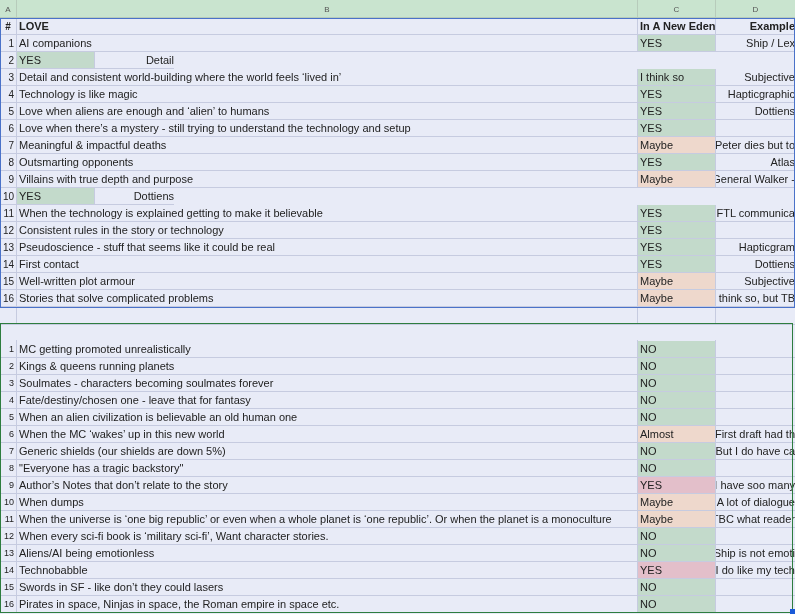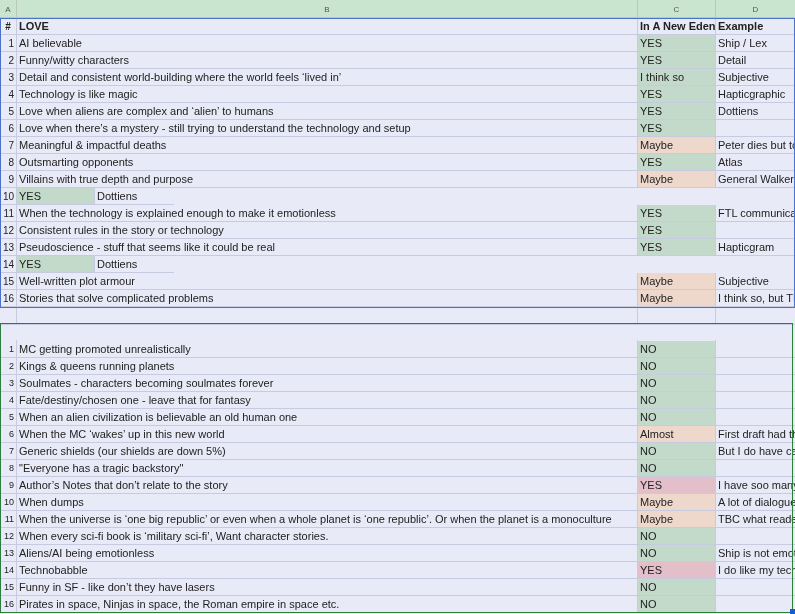--- a/index.html
+++ b/index.html
@@ -6,21 +6,21 @@
   html, body { width: 795px; height: 614px; overflow: hidden; background: #e8ebf7; }
   body { font-family: "Liberation Sans", sans-serif; font-size: 11px; color: #222; position: relative; }
   .sheet { position: absolute; left: 0; top: 0; width: 795px; height: 614px; }
   .colhdr { position: absolute; top: 0; height: 18px; background: #c9e4cf; border-bottom: 1px solid #b7cbbb; display: flex; }
   .colhdr .ch { height: 18px; font-size: 8px; color: #555; display: flex; align-items: center; justify-content: center; border-right: 1px solid #b7cbbb; }
   .row { position: absolute; left: 0; display: flex; height: 17px; }
   .cell { height: 17px; border-right: 1px solid #c6cbe0; border-bottom: 1px solid #c6cbe0; display: flex; align-items: center; white-space: nowrap; overflow: hidden; padding-left: 2px; background: #e8ebf7; }
   .cA { width: 17px; justify-content: flex-end; padding-right: 2px; padding-left: 0; font-size: 10px; }
   .cB { width: 621px; padding-left: 2px; }
   .cC { width: 78px; }
-  .cD { width: 79px; border-right: none; }
+  .cD { width: 79px; border-right: none; justify-content: flex-end; }
   .bold { font-weight: bold; }
   .yes { background: #c3dacb; }
   .maybe { background: #eed8cc; }
   .pink { background: #e3bfca; }
   .love-frame { position: absolute; left: 0; top: 18px; width: 795px; height: 290px; border: 1.5px solid #4a72c9; pointer-events: none; }
   .hate-frame { position: absolute; left: 0; top: 323px; width: 793px; height: 290px; border: 1.5px solid #2e7d3f; pointer-events: none; }
   .filter { display: inline-block; width: 9px; height: 7px; margin-left: auto; margin-right: 3px; }
   .handle { position: absolute; right: 0; bottom: 0; width: 5px; height: 5px; background: #1a5ad8; }
   .sm { font-size: 9px; }
 </style>
@@ -43,45 +43,44 @@
         </div>
         <div class="cell cC bold">
           <span>In A New Eden?</span>
         </div>
         <div class="cell cD bold">
           <span>Example</span>
         </div>
       </div>
       <div class="row" style="top: 35px;">
         <div class="cell cA">1</div>
-        <div class="cell cB">AI believable</div>
+        <div class="cell cB">AI companions</div>
         <div class="cell cC yes">YES</div>
         <div class="cell cD">Ship / Lex</div>
       </div>
       <div class="row" style="top: 52px;">
         <div class="cell cA">2</div>
-        <div class="cell cB">Funny/witty characters</div>
         <div class="cell cC yes">YES</div>
         <div class="cell cD">Detail</div>
       </div>
       <div class="row" style="top: 69px;">
         <div class="cell cA">3</div>
         <div class="cell cB">Detail and consistent world-building where the world feels ‘lived in’</div>
         <div class="cell cC yes">I think so</div>
         <div class="cell cD">Subjective</div>
       </div>
       <div class="row" style="top: 86px;">
         <div class="cell cA">4</div>
         <div class="cell cB">Technology is like magic</div>
         <div class="cell cC yes">YES</div>
         <div class="cell cD">Hapticgraphic</div>
       </div>
       <div class="row" style="top: 103px;">
         <div class="cell cA">5</div>
-        <div class="cell cB">Love when aliens are complex and ‘alien’ to humans</div>
+        <div class="cell cB">Love when aliens are enough and ‘alien’ to humans</div>
         <div class="cell cC yes">YES</div>
         <div class="cell cD">Dottiens</div>
       </div>
       <div class="row" style="top: 120px;">
         <div class="cell cA">6</div>
         <div class="cell cB">Love when there’s a mystery - still trying to understand the technology and setup</div>
         <div class="cell cC yes">YES</div>
         <div class="cell cD"></div>
       </div>
       <div class="row" style="top: 137px;">
@@ -102,38 +101,39 @@
         <div class="cell cC maybe">Maybe</div>
         <div class="cell cD">General Walker -</div>
       </div>
       <div class="row" style="top: 188px;">
         <div class="cell cA">10</div>
         <div class="cell cC yes">YES</div>
         <div class="cell cD">Dottiens</div>
       </div>
       <div class="row" style="top: 205px;">
         <div class="cell cA">11</div>
-        <div class="cell cB">When the technology is explained enough to make it emotionless</div>
+        <div class="cell cB">When the technology is explained getting to make it believable</div>
         <div class="cell cC yes">YES</div>
         <div class="cell cD">FTL communica</div>
       </div>
       <div class="row" style="top: 222px;">
         <div class="cell cA">12</div>
         <div class="cell cB">Consistent rules in the story or technology</div>
         <div class="cell cC yes">YES</div>
         <div class="cell cD"></div>
       </div>
       <div class="row" style="top: 239px;">
         <div class="cell cA">13</div>
         <div class="cell cB">Pseudoscience - stuff that seems like it could be real</div>
         <div class="cell cC yes">YES</div>
         <div class="cell cD">Hapticgram</div>
       </div>
       <div class="row" style="top: 256px;">
         <div class="cell cA">14</div>
+        <div class="cell cB">First contact</div>
         <div class="cell cC yes">YES</div>
         <div class="cell cD">Dottiens</div>
       </div>
       <div class="row" style="top: 273px;">
         <div class="cell cA">15</div>
         <div class="cell cB">Well-written plot armour</div>
         <div class="cell cC maybe">Maybe</div>
         <div class="cell cD">Subjective</div>
       </div>
       <div class="row" style="top: 290px;">
@@ -265,21 +265,21 @@
         <div class="cell cD">Ship is not emoti</div>
       </div>
       <div class="row" style="top: 562px;">
         <div class="cell cA sm">14</div>
         <div class="cell cB">Technobabble</div>
         <div class="cell cC pink">YES</div>
         <div class="cell cD">I do like my tech</div>
       </div>
       <div class="row" style="top: 579px;">
         <div class="cell cA sm">15</div>
-        <div class="cell cB">Funny in SF - like don’t they have lasers</div>
+        <div class="cell cB">Swords in SF - like don’t they could lasers</div>
         <div class="cell cC yes">NO</div>
         <div class="cell cD"></div>
       </div>
       <div class="row" style="top: 596px;">
         <div class="cell cA sm">16</div>
         <div class="cell cB">Pirates in space, Ninjas in space, the Roman empire in space etc.</div>
         <div class="cell cC yes">NO</div>
         <div class="cell cD"></div>
       </div>
     </div>

